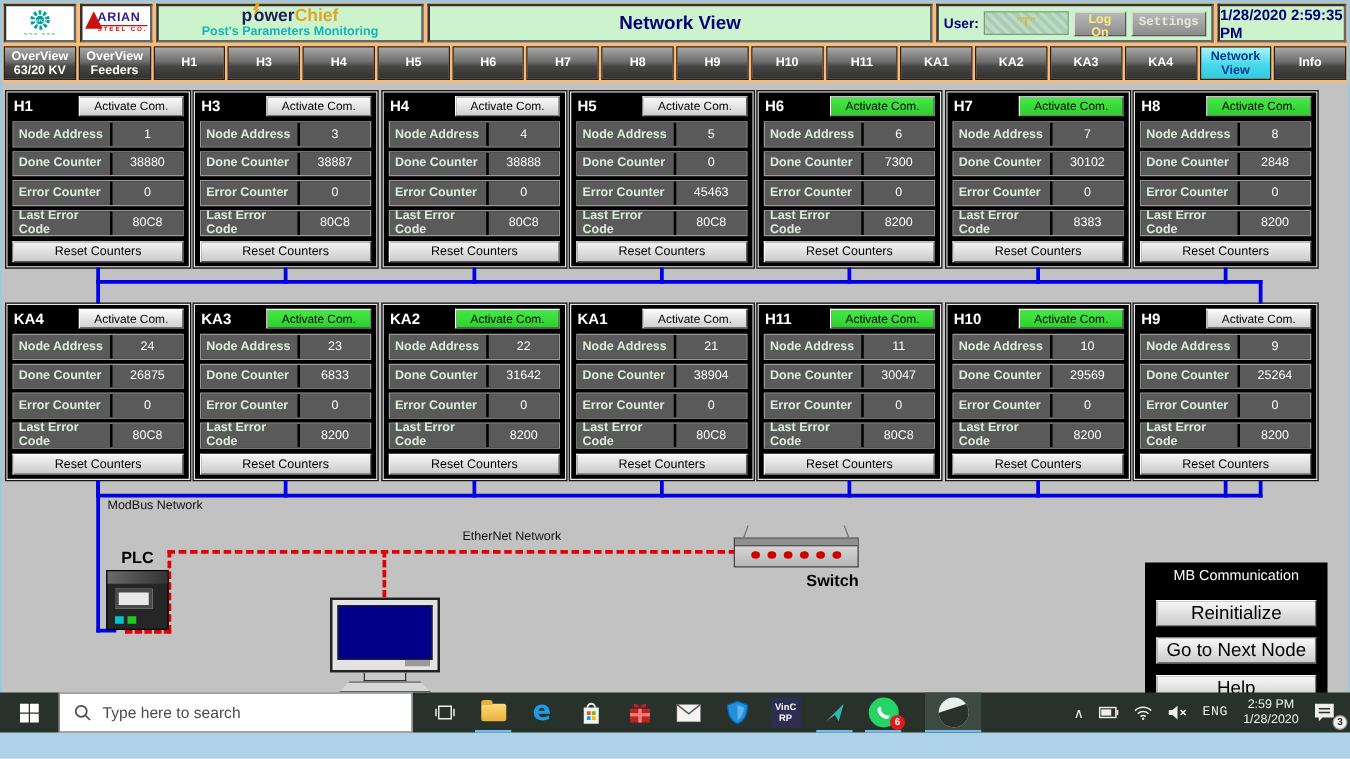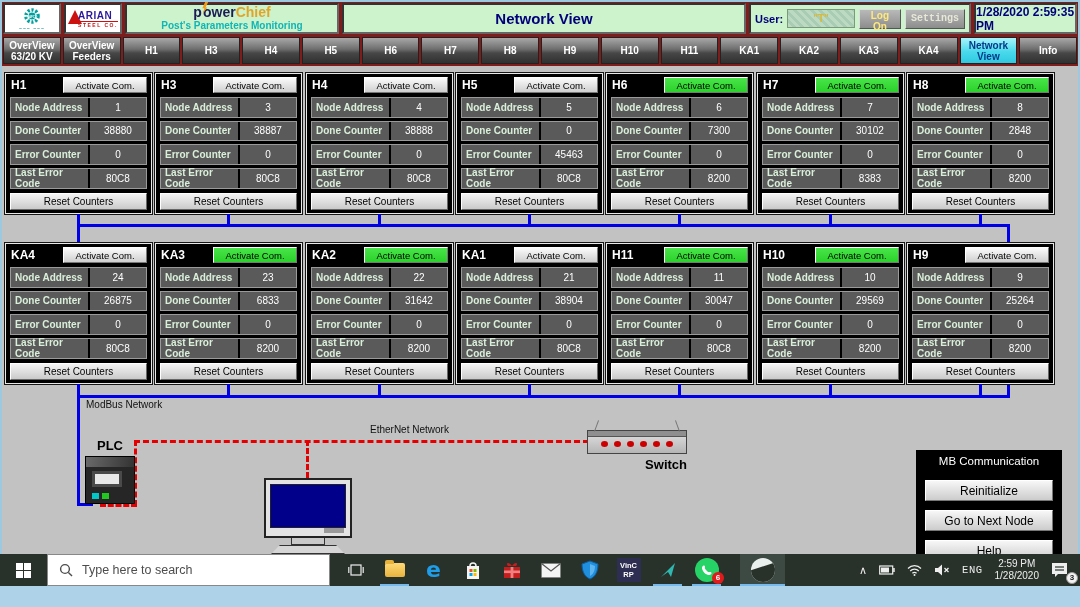--- a/index.html
+++ b/index.html
@@ -1,20 +1,20 @@
 <!DOCTYPE html>
 <html><head>
 <meta charset="utf-8">
 <style>
   * { box-sizing: border-box; margin: 0; padding: 0; }
   body { font-family: "Liberation Sans", sans-serif; }
   .screen { position: relative; width: 1080px; height: 607px; background:#aed3e8; overflow:hidden; }
 
   
-  .window { position:absolute; left:0; top:0; width:1080px; height:575px; background:#7f1d1d; border:2px solid #9cc8e0; }
+  .window { position:absolute; left:0; top:0; width:1080px; height:575px; background:#fdba74; border:2px solid #9cc8e0; }
 
   
   .header { display:flex; height:33px; padding:1px 1px 0 1px; gap:3px; }
   .hbox { border:2px solid #666; border-top-color:#333; border-left-color:#333; background:#cdf3cd; height:31px; display:flex; align-items:center; justify-content:center; }
   .logo-box { background:#fff; width:58px; flex:none; flex-direction:column; overflow:hidden; }
   .nafco-gear { width:26px; height:18px; }
   .nafco-ar { font-size:5px; color:#008a8a; font-weight:bold; letter-spacing:1px; }
   .arian-a { width:0; height:0; border-left:7px solid transparent; border-right:7px solid transparent; border-bottom:14px solid #cc1111; display:inline-block; }
   .arian-txt { display:inline-block; vertical-align:top; margin-left:-4px; }
   .arian-name { color:#2a1a9a; font-weight:bold; font-size:10px; letter-spacing:0.5px; }
@@ -91,21 +91,21 @@
   .switch-body { width:100px; height:24px; background:linear-gradient(#e2e2e2,#b5b5b5); border:1px solid #444; position:relative; }
   .switch-topstrip { height:6px; background:#8f8f8f; border-bottom:1px solid #555; }
   .switch-dots { display:flex; justify-content:center; gap:6px; margin-top:4px; }
   .switch-dots i { width:7px; height:6px; background:#cc0000; border-radius:50%; }
   .switch-leg { position:absolute; width:1px; height:12px; background:#777; top:-11px; }
   .switch-label { font-size:13px; font-weight:bold; margin-top:3px; }
 
   
   .mb { position:absolute; width:146px; height:119px; background:#000; text-align:center; }
   .mb-title { color:#fff; font-weight:normal; font-size:11.5px; margin-top:5px; }
-  .mb-btn { display:block; width:128px; height:21px; margin:9px auto 0; font-size:12px; color:#000; cursor:pointer;
+  .mb-btn { display:block; width:128px; height:21px; margin:9px auto 0; font-size:15px; color:#000; cursor:pointer;
      background:linear-gradient(#f7f7f7,#cccccc); border:1px solid #777; border-top-color:#fff; border-left-color:#fff; }
   .mb-btn:first-of-type { margin-top:13px; }
 
   
   .taskbar { position:absolute; left:0; top:554px; width:1080px; height:32px; background:#28322b; display:flex; align-items:center; }
   .tb-start { width:47px; height:32px; display:flex; align-items:center; justify-content:center; cursor:pointer; }
   .winlogo { display:grid; grid-template-columns:7px 7px; grid-template-rows:7px 7px; gap:1px; }
   .winlogo i { background:#fff; }
   .tb-search { width:283px; height:32px; background:#fff; border:1px solid #888; display:flex; align-items:center; gap:9px; padding-left:11px; cursor:text; }
   .tb-search span { color:#4d4d4d; font-size:12.5px; }

